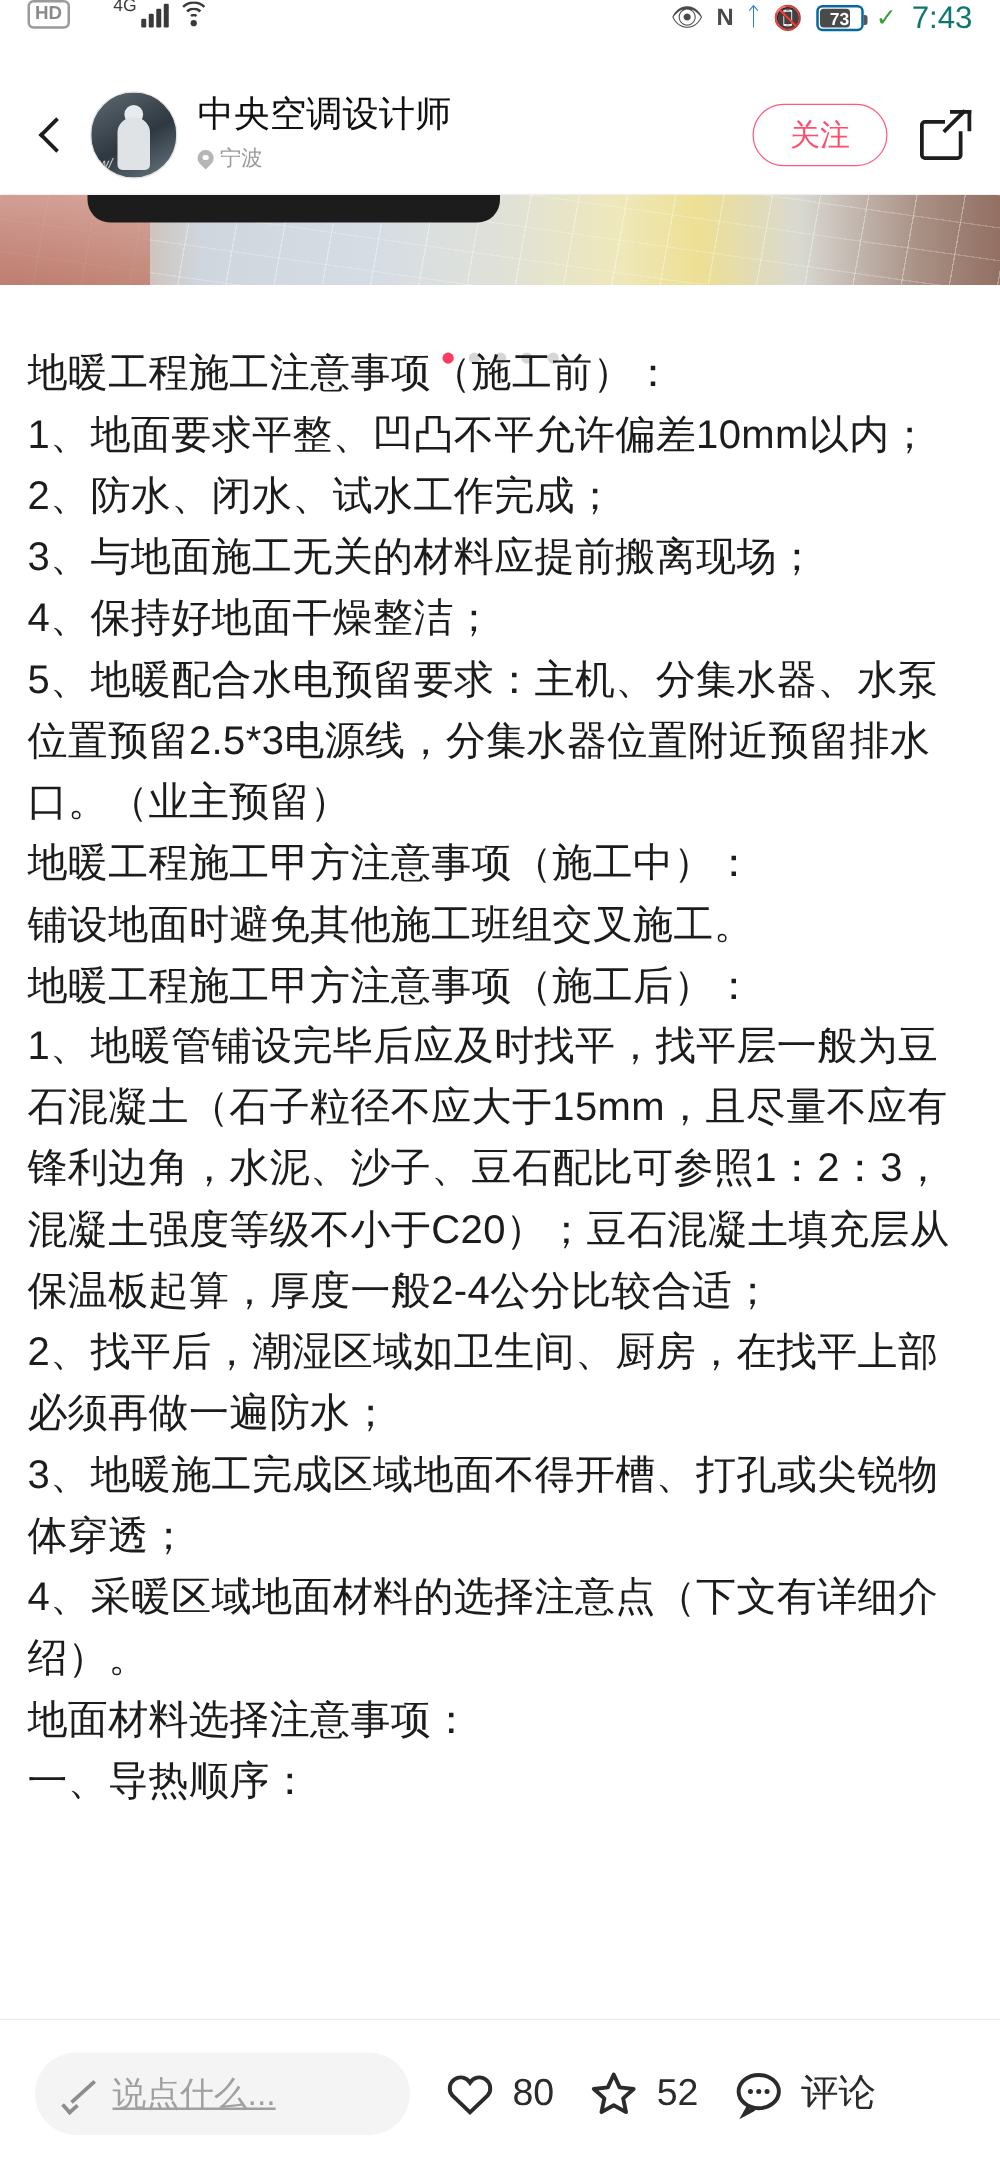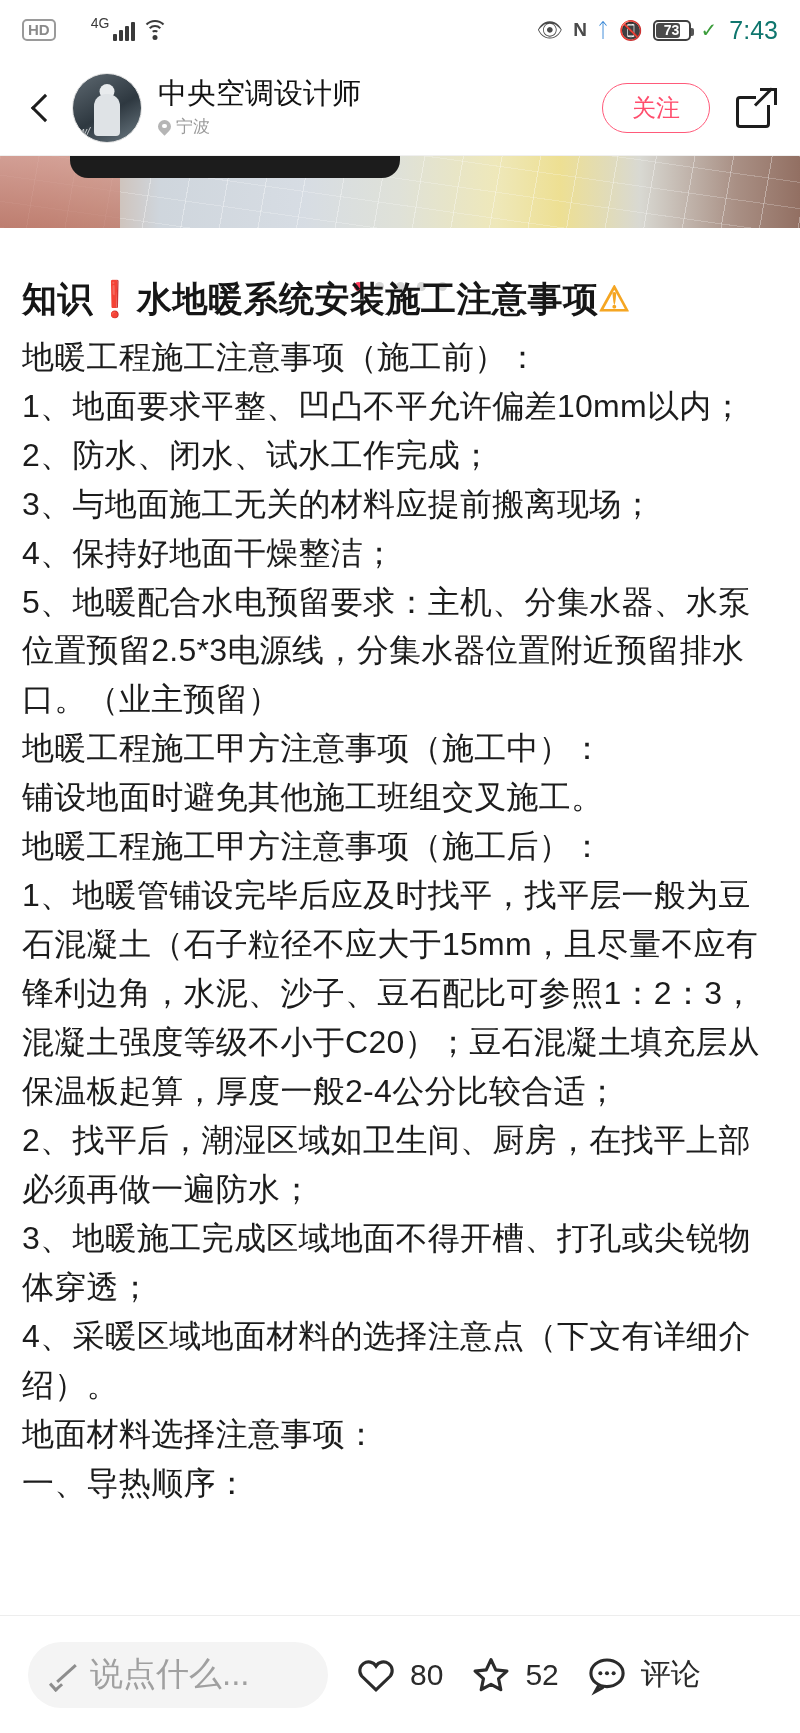--- a/index.html
+++ b/index.html
@@ -17,21 +17,21 @@
     background: #ffffff;
     display: flex;
     flex-direction: column;
   }
 
   
   .statusbar {
     height: 60px;
     flex: 0 0 60px;
     display: flex;
-    align-items: center;
+    align-items: flex-start;
     padding: 0 22px;
     font-size: 22px;
     color: #222;
     background: #ffffff;
   }
   .sb-left { display: flex; align-items: center; gap: 7px; }
   .sb-right { margin-left: auto; display: flex; align-items: center; gap: 10px; }
   .hd-badge {
     border: 2px solid #9a9a9a;
     border-radius: 5px;
@@ -77,21 +77,21 @@
     left: 50%; transform: translateX(-50%);
     top: 15px;
     border: none;
   }
   .icon-eye { font-size: 21px; color: #4a4a4a; }
   .icon-n  { font-size: 19px; color: #4a4a4a; font-weight: bold; }
   .icon-bt { font-size: 20px; color: #2a7fd4; }
   .icon-vib { font-size: 19px; color: #4a4a4a; }
   .battery {
     width: 38px; height: 21px;
-    border: 2px solid #404040;
+    border: 2px solid #0369a1;
     border-radius: 5px;
     position: relative;
     display: flex;
     align-items: center;
     justify-content: center;
   }
   .battery:after {
     content: "";
     position: absolute;
     right: -5px; top: 6px;
@@ -174,20 +174,21 @@
     color: rgba(255,255,255,.75);
     font-style: italic;
   }
   .acct { display: flex; flex-direction: column; justify-content: center; min-width: 0; }
   .acct-name {
     font-size: 29px;
     color: #111;
     font-weight: 500;
     line-height: 1.15;
     white-space: nowrap;
+    font-family: Liberation Mono, monospace;
   }
   .acct-loc {
     display: flex;
     align-items: center;
     gap: 5px;
     font-size: 17px;
     color: #9a9a9a;
     margin-top: 4px;
   }
   .pin {
@@ -392,23 +393,24 @@
   .pencil:after {
     content: "";
     position: absolute;
     left: -1px; top: 18px;
     width: 7px; height: 7px;
     border-left: 3px solid #8d8d8d;
     border-bottom: 3px solid #8d8d8d;
     transform: rotate(-42deg);
   }
   .comment-placeholder {
-    font-size: 33px;
+    font-size: 27px;
     color: #a0a0a0;
     white-space: nowrap;
+    text-decoration: underline;
   }
   .action {
     display: flex;
     align-items: center;
     gap: 12px;
     cursor: pointer;
     flex: 0 0 auto;
   }
   .action .num {
     font-size: 30px;
@@ -489,23 +491,20 @@
     <div class="dots">
       <i class="active"></i>
       <i></i>
       <i></i>
       <i></i>
       <i></i>
     </div>
   </div>
 
   <div class="content">
-    <div class="post-title">
-      <span>知识</span><span class="excl">❗</span><span>水地暖系统安装施工注意事项</span><span class="warn">⚠</span>
-    </div>
     <div class="para" style="white-space:pre-wrap">地暖工程施工注意事项（施工前）：
 1、地面要求平整、凹凸不平允许偏差10mm以内；
 2、防水、闭水、试水工作完成；
 3、与地面施工无关的材料应提前搬离现场；
 4、保持好地面干燥整洁；
 5、地暖配合水电预留要求：主机、分集水器、水泵位置预留2.5*3电源线，分集水器位置附近预留排水口。（业主预留）
 地暖工程施工甲方注意事项（施工中）：
 铺设地面时避免其他施工班组交叉施工。
 地暖工程施工甲方注意事项（施工后）：
 1、地暖管铺设完毕后应及时找平，找平层一般为豆石混凝土（石子粒径不应大于15mm，且尽量不应有锋利边角，水泥、沙子、豆石配比可参照1：2：3，混凝土强度等级不小于C20）；豆石混凝土填充层从保温板起算，厚度一般2-4公分比较合适；

